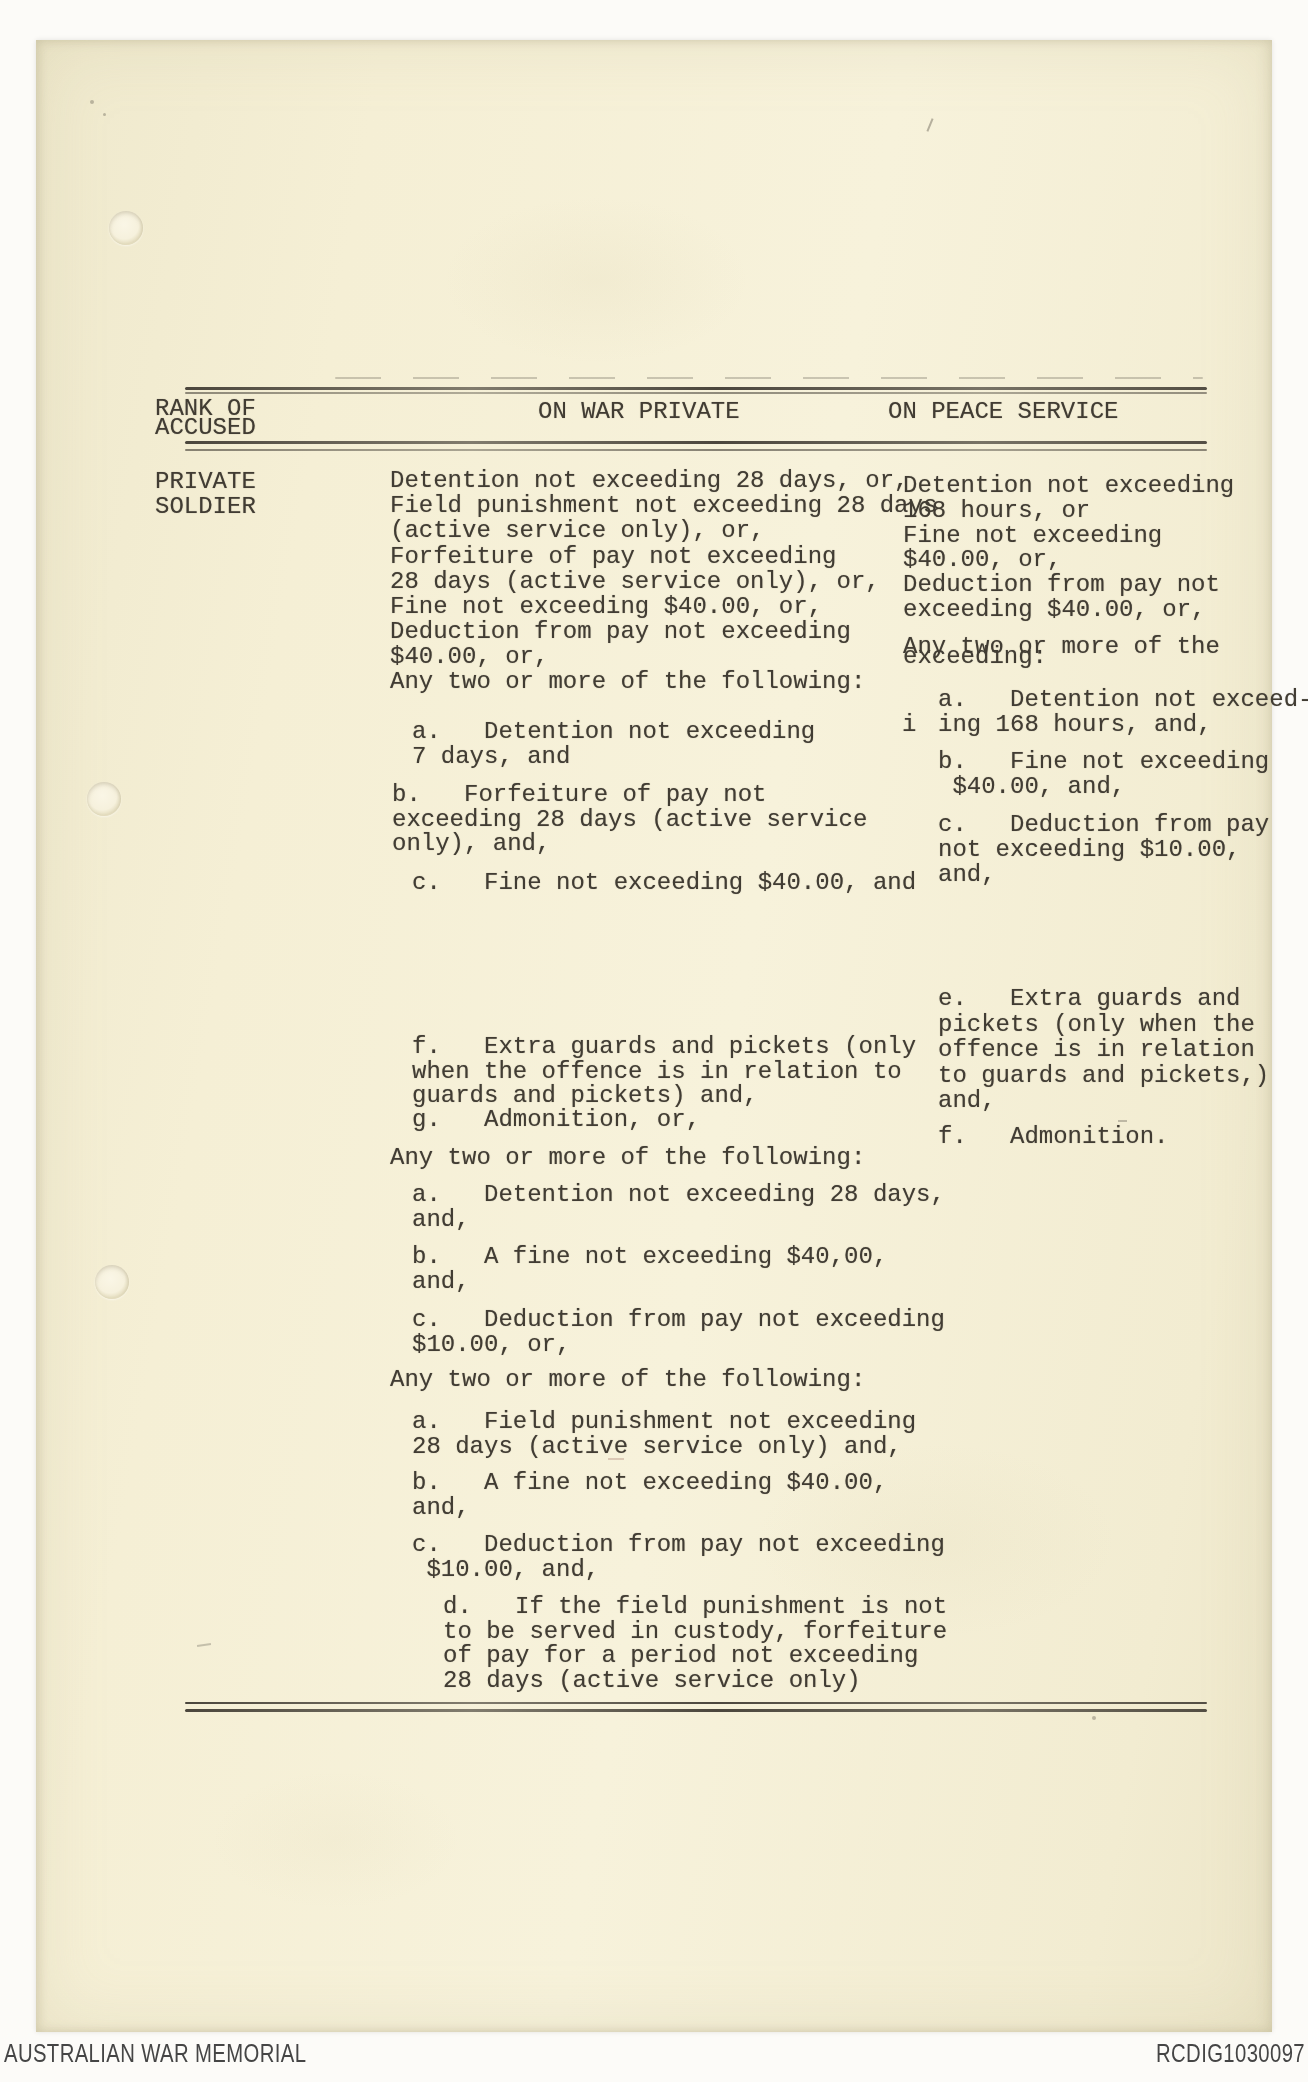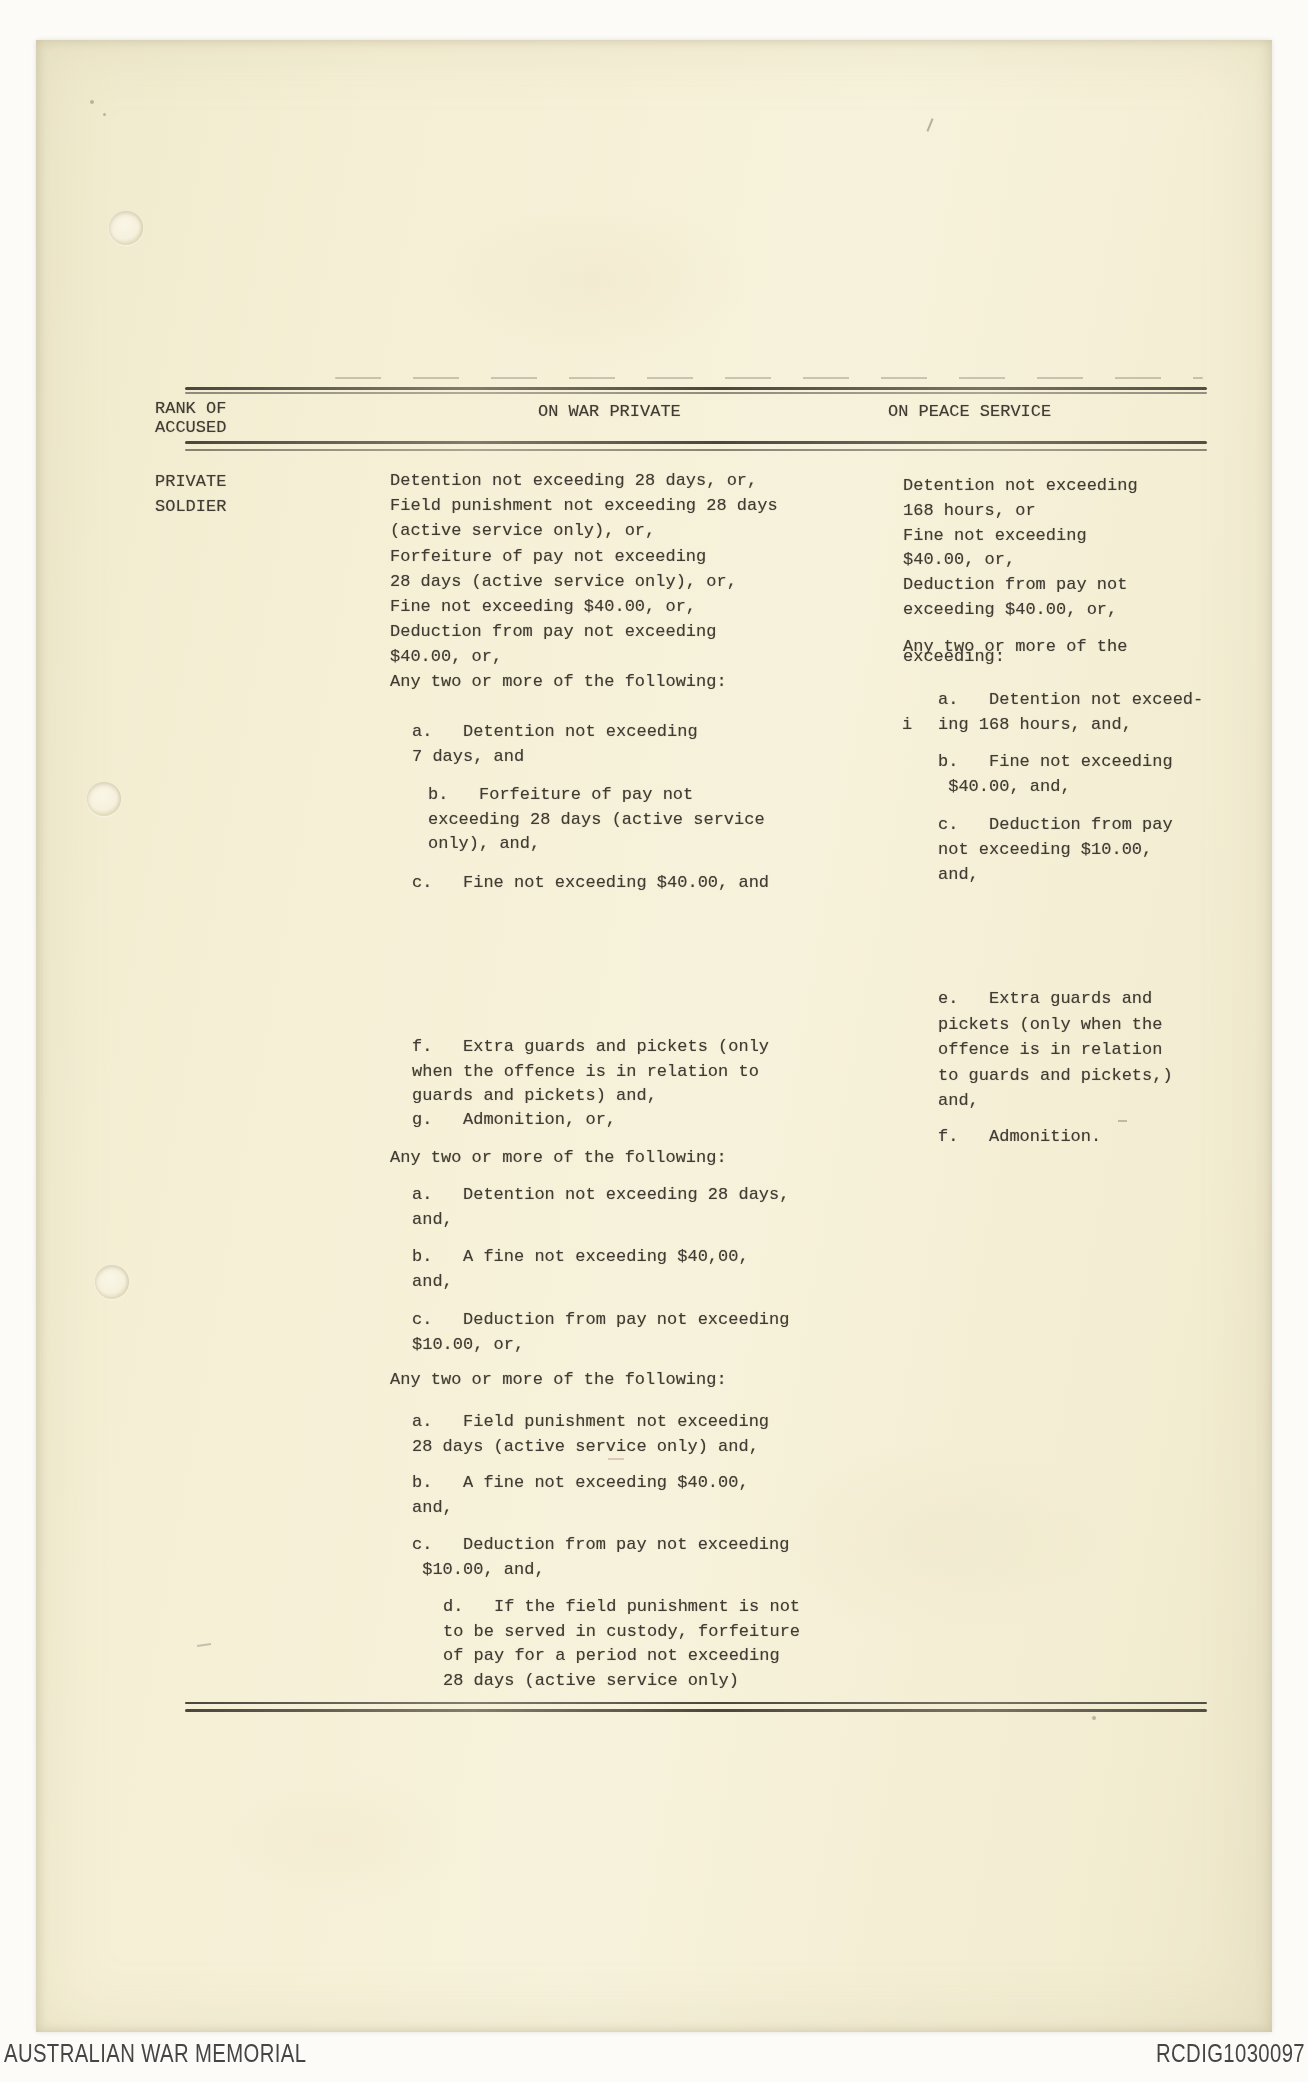--- a/index.html
+++ b/index.html
@@ -18,21 +18,21 @@
   }
   .stains{
     position:absolute;left:36px;top:40px;width:1236px;height:1992px;pointer-events:none;
     background:
       radial-gradient(220px 120px at 560px 240px, rgba(186,170,120,.07), transparent 70%),
       radial-gradient(260px 140px at 900px 1500px, rgba(186,170,120,.06), transparent 70%),
       radial-gradient(180px 100px at 300px 1800px, rgba(186,170,120,.05), transparent 70%);
   }
   .t{
     position:absolute;white-space:pre;
-    font-size:17px;line-height:24.5px;color:#413c33;
+    font-size:24px;line-height:24.5px;color:#413c33;
     text-shadow:0 0 1px rgba(65,60,51,.45);
   }
   .rule{position:absolute;height:3px;border-radius:2px;
     background:linear-gradient(90deg,rgba(66,61,52,.95),rgba(66,61,52,.65) 28%,rgba(66,61,52,.95) 52%,rgba(66,61,52,.7) 78%,rgba(66,61,52,.9));
   }
   .rule-echo{
     position:absolute;height:2px;opacity:.28;border-radius:2px;
     background:repeating-linear-gradient(90deg,rgba(66,61,52,.9) 0 46px,transparent 46px 78px);
   }
   .hole{
@@ -91,21 +91,21 @@
 (active service only), or,
 Forfeiture of pay not exceeding
 28 days (active service only), or,
 Fine not exceeding $40.00, or,
 Deduction from pay not exceeding
 $40.00, or,</div>
   <div class="t" style="left:390px;top:670px;">Any two or more of the following:</div>
 
   <div class="t" style="left:412px;top:720px;">a.   Detention not exceeding
 7 days, and</div>
-  <div class="t" style="left:428px;top:783px;">b.   Forfeiture of pay not
+  <div class="t" style="left:392px;top:783px;">b.   Forfeiture of pay not
 exceeding 28 days (active service
 only), and,</div>
   <div class="t" style="left:412px;top:871px;">c.   Fine not exceeding $40.00, and</div>
   <div class="t" style="left:412px;top:1035px;">f.   Extra guards and pickets (only
 when the offence is in relation to
 guards and pickets) and,</div>
   <div class="t" style="left:412px;top:1108px;">g.   Admonition, or,</div>
 
   <div class="t" style="left:390px;top:1146px;">Any two or more of the following:</div>
   <div class="t" style="left:412px;top:1183px;">a.   Detention not exceeding 28 days,

